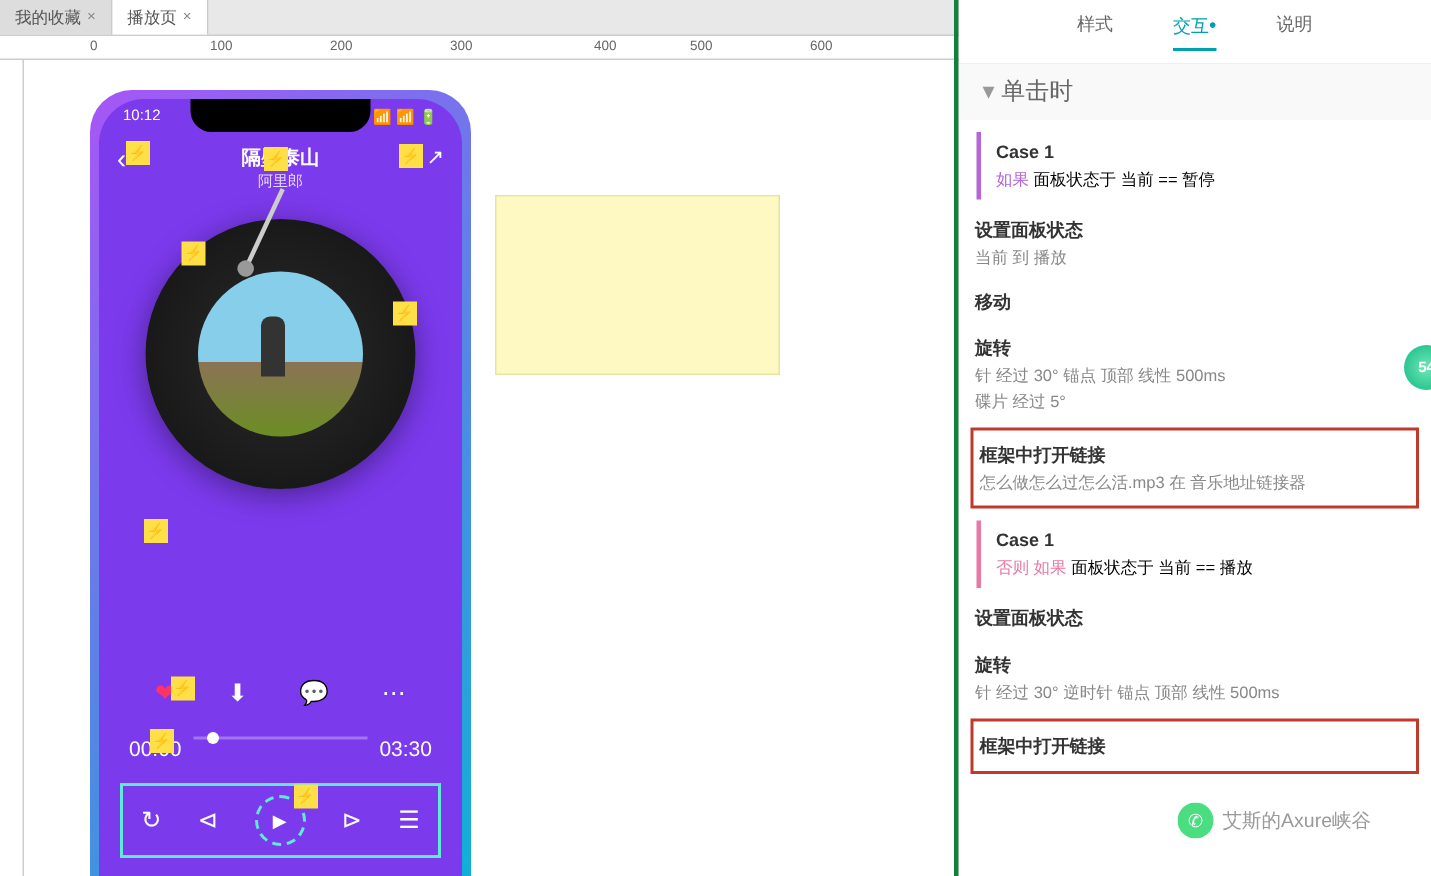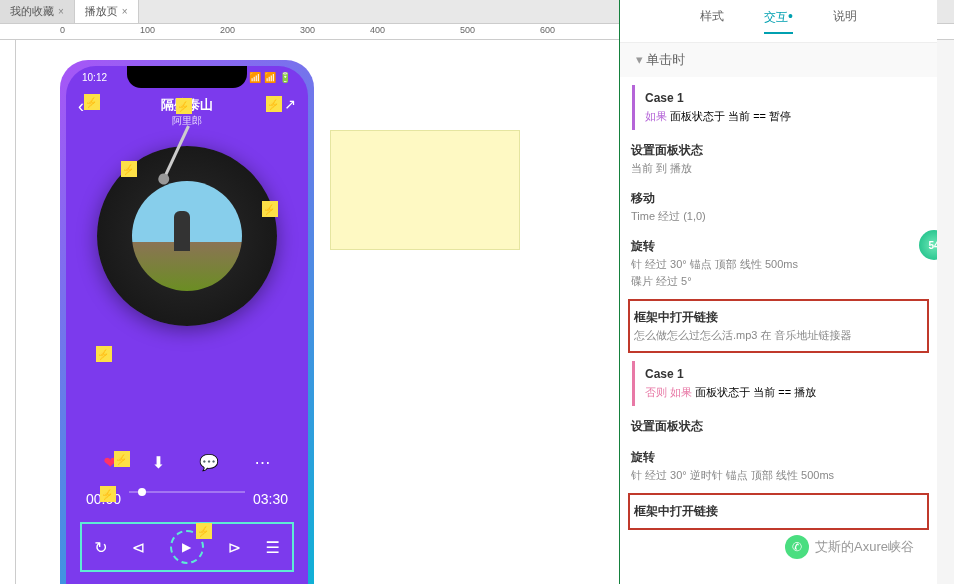--- a/index.html
+++ b/index.html
@@ -31,28 +31,28 @@
 .heart{color:#ff3366}
 .progress{position:absolute;bottom:120px;left:20px;right:20px;display:flex;align-items:flex-start;gap:8px;color:#fff;font-size:14px}
 .prog-bar{flex:1;height:2px;background:rgba(255,255,255,.3);position:relative}
 .prog-dot{position:absolute;left:8%;top:-3px;width:8px;height:8px;background:#fff;border-radius:50%}
 .ctrl-row2{position:absolute;bottom:55px;left:14px;right:14px;height:50px;border:2px solid #5eead4;display:flex;align-items:center;justify-content:space-around;color:#fff;font-size:16px}
 .play-btn{width:34px;height:34px;border:2px dashed #5eead4;border-radius:50%;display:flex;align-items:center;justify-content:center;position:relative}
 .play-btn:before{content:"▶";font-size:12px}
 .bolt{position:absolute;width:16px;height:16px;background:#fde047;display:flex;align-items:center;justify-content:center;font-size:10px;color:#000;z-index:20}
 .yellow-box{position:absolute;left:330px;top:90px;width:190px;height:120px;background:#fef9c3;border:1px solid #e5e5a0}
 
-.panel{position:absolute;right:17px;top:0;width:318px;bottom:0;background:#fff;border-left:1px solid #15803d;overflow:auto;font-size:12px}
+.panel{position:absolute;right:0;top:0;width:318px;bottom:0;background:#fff;border-left:3px solid #15803d;overflow:auto;font-size:12px}
 .panel-tabs{display:flex;border-bottom:1px solid #eee;padding:8px 16px;gap:40px;justify-content:center}
 .panel-tab{color:#666;padding-bottom:6px}
 .panel-tab.active{color:#00a0b0;border-bottom:2px solid #00a0b0}
 .panel-tab .dot{color:#00a0b0;font-size:14px}
 .section-title{padding:14px 16px;font-size:16px;color:#333;display:flex;justify-content:space-between;align-items:center}
 .settings-ic{color:#999;font-size:14px}
-.event-header{padding:8px 16px;background:#f9f9f9;color:#666;font-size:13px}
+.event-header{padding:8px 16px;background:#f9f9f9;color:#666;font-size:16px}
 .event-header:before{content:"▾ ";color:#999}
 .case-block{border-left:3px solid #b565d8;margin:8px 12px;padding:6px 10px}
 .case-block.pink{border-left-color:#e879a6}
 .case-title{color:#333;font-weight:bold;margin-bottom:4px}
 .cond{font-size:11px}
 .cond .kw{color:#b565d8}
 .cond .kw2{color:#e879a6}
 .action-block{margin:6px 12px 6px 11px;padding:4px 0}
 .action-title{color:#333;font-weight:bold;font-size:12px}
 .action-detail{color:#888;font-size:11px;margin-top:2px}
@@ -72,21 +72,21 @@
   <div class="tab active">
       <span>播放页</span>
       <span class="close">×</span>
     </div>
 </div>
 <div class="ruler-h">
   <span style="left:60px">0</span>
   <span style="left:140px">100</span>
   <span style="left:220px">200</span>
   <span style="left:300px">300</span>
-  <span style="left:370px">400</span>
+  <span style="left:396px">400</span>
   <span style="left:460px">500</span>
   <span style="left:540px">600</span>
 </div>
 
 <div class="canvas-area">
   <div class="ruler-v"></div>
   <div class="yellow-box"></div>
 
   <div class="phone">
     <div class="phone-inner">
@@ -154,21 +154,20 @@
   <div class="case-block">
     <div class="case-title">Case 1</div>
     <div class="cond"><span class="kw">如果</span> <span>面板状态于 当前 == 暂停</span></div>
   </div>
   <div class="action-block">
     <div class="action-title">设置面板状态</div>
     <div class="action-detail">当前 到 播放</div>
   </div>
   <div class="action-block">
     <div class="action-title">移动</div>
-    <div class="action-detail">Time 经过 (1,0)</div>
   </div>
   <div class="action-block">
     <div class="action-title">旋转</div>
     <div class="action-detail">针 经过 30° 锚点 顶部 线性 500ms</div>
     <div class="action-detail">碟片 经过 5°</div>
   </div>
   <div class="hl-box">
     <div class="action-block" style="margin:0">
       <div class="action-title">框架中打开链接</div>
       <div class="action-detail">怎么做怎么过怎么活.mp3 在 音乐地址链接器</div>

